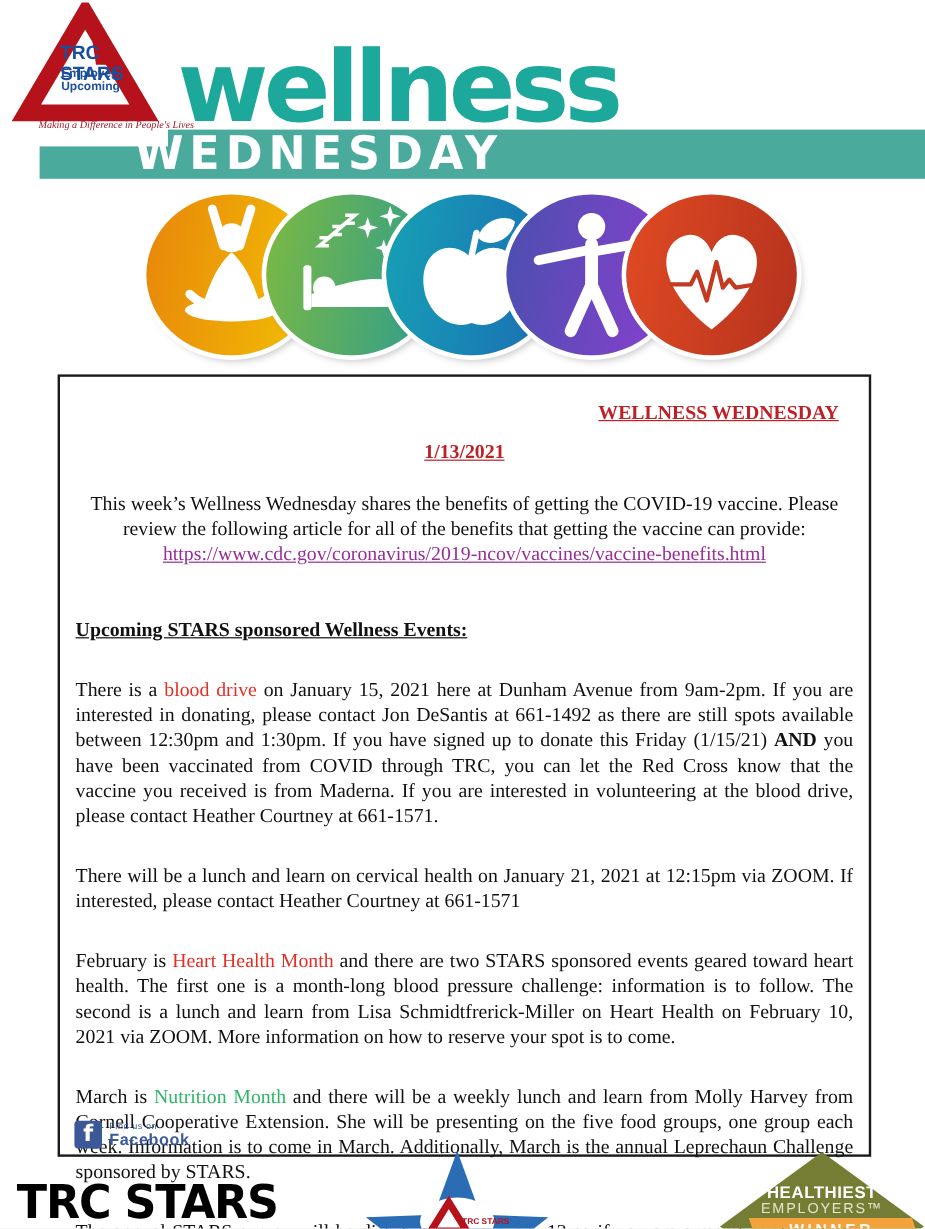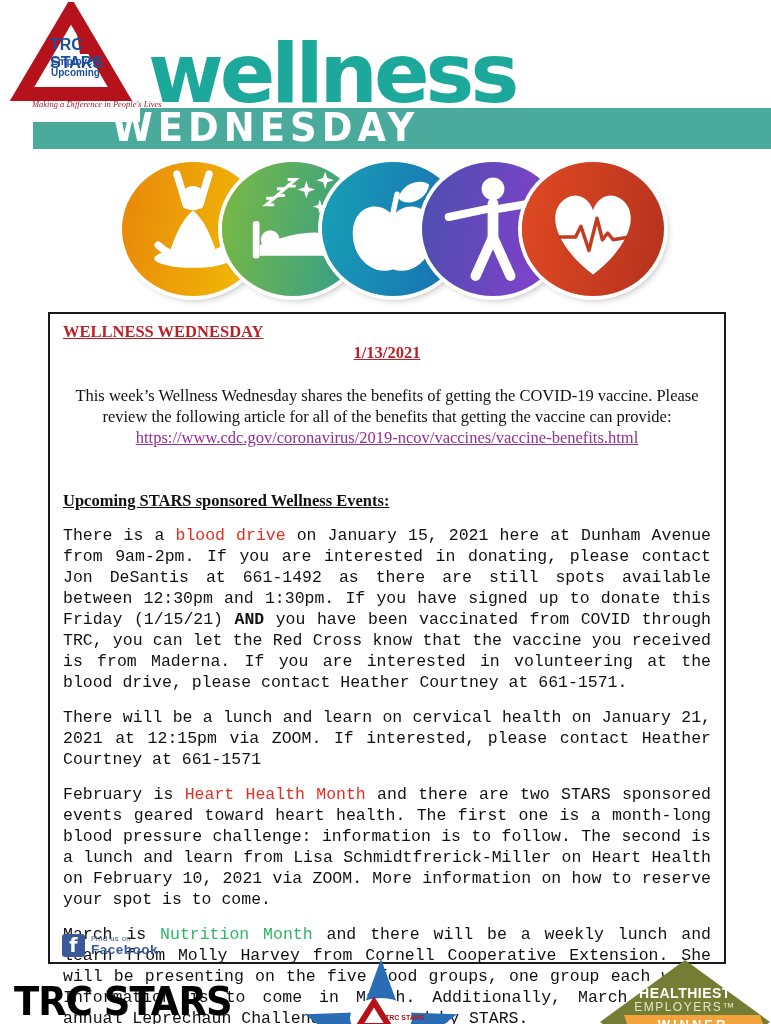--- a/index.html
+++ b/index.html
@@ -31,27 +31,27 @@
   .ov1{background:linear-gradient(100deg,#e8860a,#f2c004);z-index:1;}
   .ov2{background:linear-gradient(100deg,#7cb942,#2d9d8f);z-index:2;}
   .ov3{background:linear-gradient(100deg,#17a0b5,#1a6db4);z-index:3;}
   .ov4{background:linear-gradient(100deg,#4b4fae,#8a3fd0);z-index:4;}
   .ov5{background:linear-gradient(100deg,#e04a22,#b5321e);z-index:5;}
 
   
   .main-box{position:absolute;left:48px;top:312px;width:678px;height:652px;
         border:2px solid #1a1a1a;box-sizing:border-box;background:#ffffff;
         padding:7px 13px 0 13px;font-size:16.5px;line-height:21px;color:#111;}
-  .nl-title{ text-align:left;font-weight:bold;color:#bf2026;text-decoration:underline;margin:0;}
+  .nl-title{ text-align:right;font-weight:bold;color:#bf2026;text-decoration:underline;margin:12px;}
   .nl-date{ text-align:center;font-weight:bold;color:#bf2026;text-decoration:underline;margin:0;}
   .nl-intro{text-align:center;margin:22px 6px 0 6px;}
   .nl-link-line{text-align:center;margin:0;}
   .nl-link{color:#962e96;text-decoration:underline;}
   .nl-events{ text-align:left;font-weight:bold;text-decoration:underline;margin:42px 0 0 0;}
-  .nl-p{text-align:justify;margin:14px 0 0 0;font-family:Liberation Mono, monospace;}
+  .nl-p{text-align:justify;margin:29px 0 0 0;}
   .hl-red{color:#e52e23;}
   .hl-green{color:#2eb567;}
   .hl-bold{font-weight:bold;}
 
   
   .fb-badge{position:absolute;left:12px;top:620px;display:flex;align-items:center;cursor:pointer;}
   .fb-square{width:23px;height:23px;background:#3b5998;border-radius:3px;color:#fff;
         font-family:"DejaVu Sans",sans-serif;font-weight:bold;font-size:19px;line-height:23px;
         text-align:center;}
   .fb-text{margin-left:6px;color:#3b5998;font-family:"Liberation Sans",sans-serif;line-height:1;}

